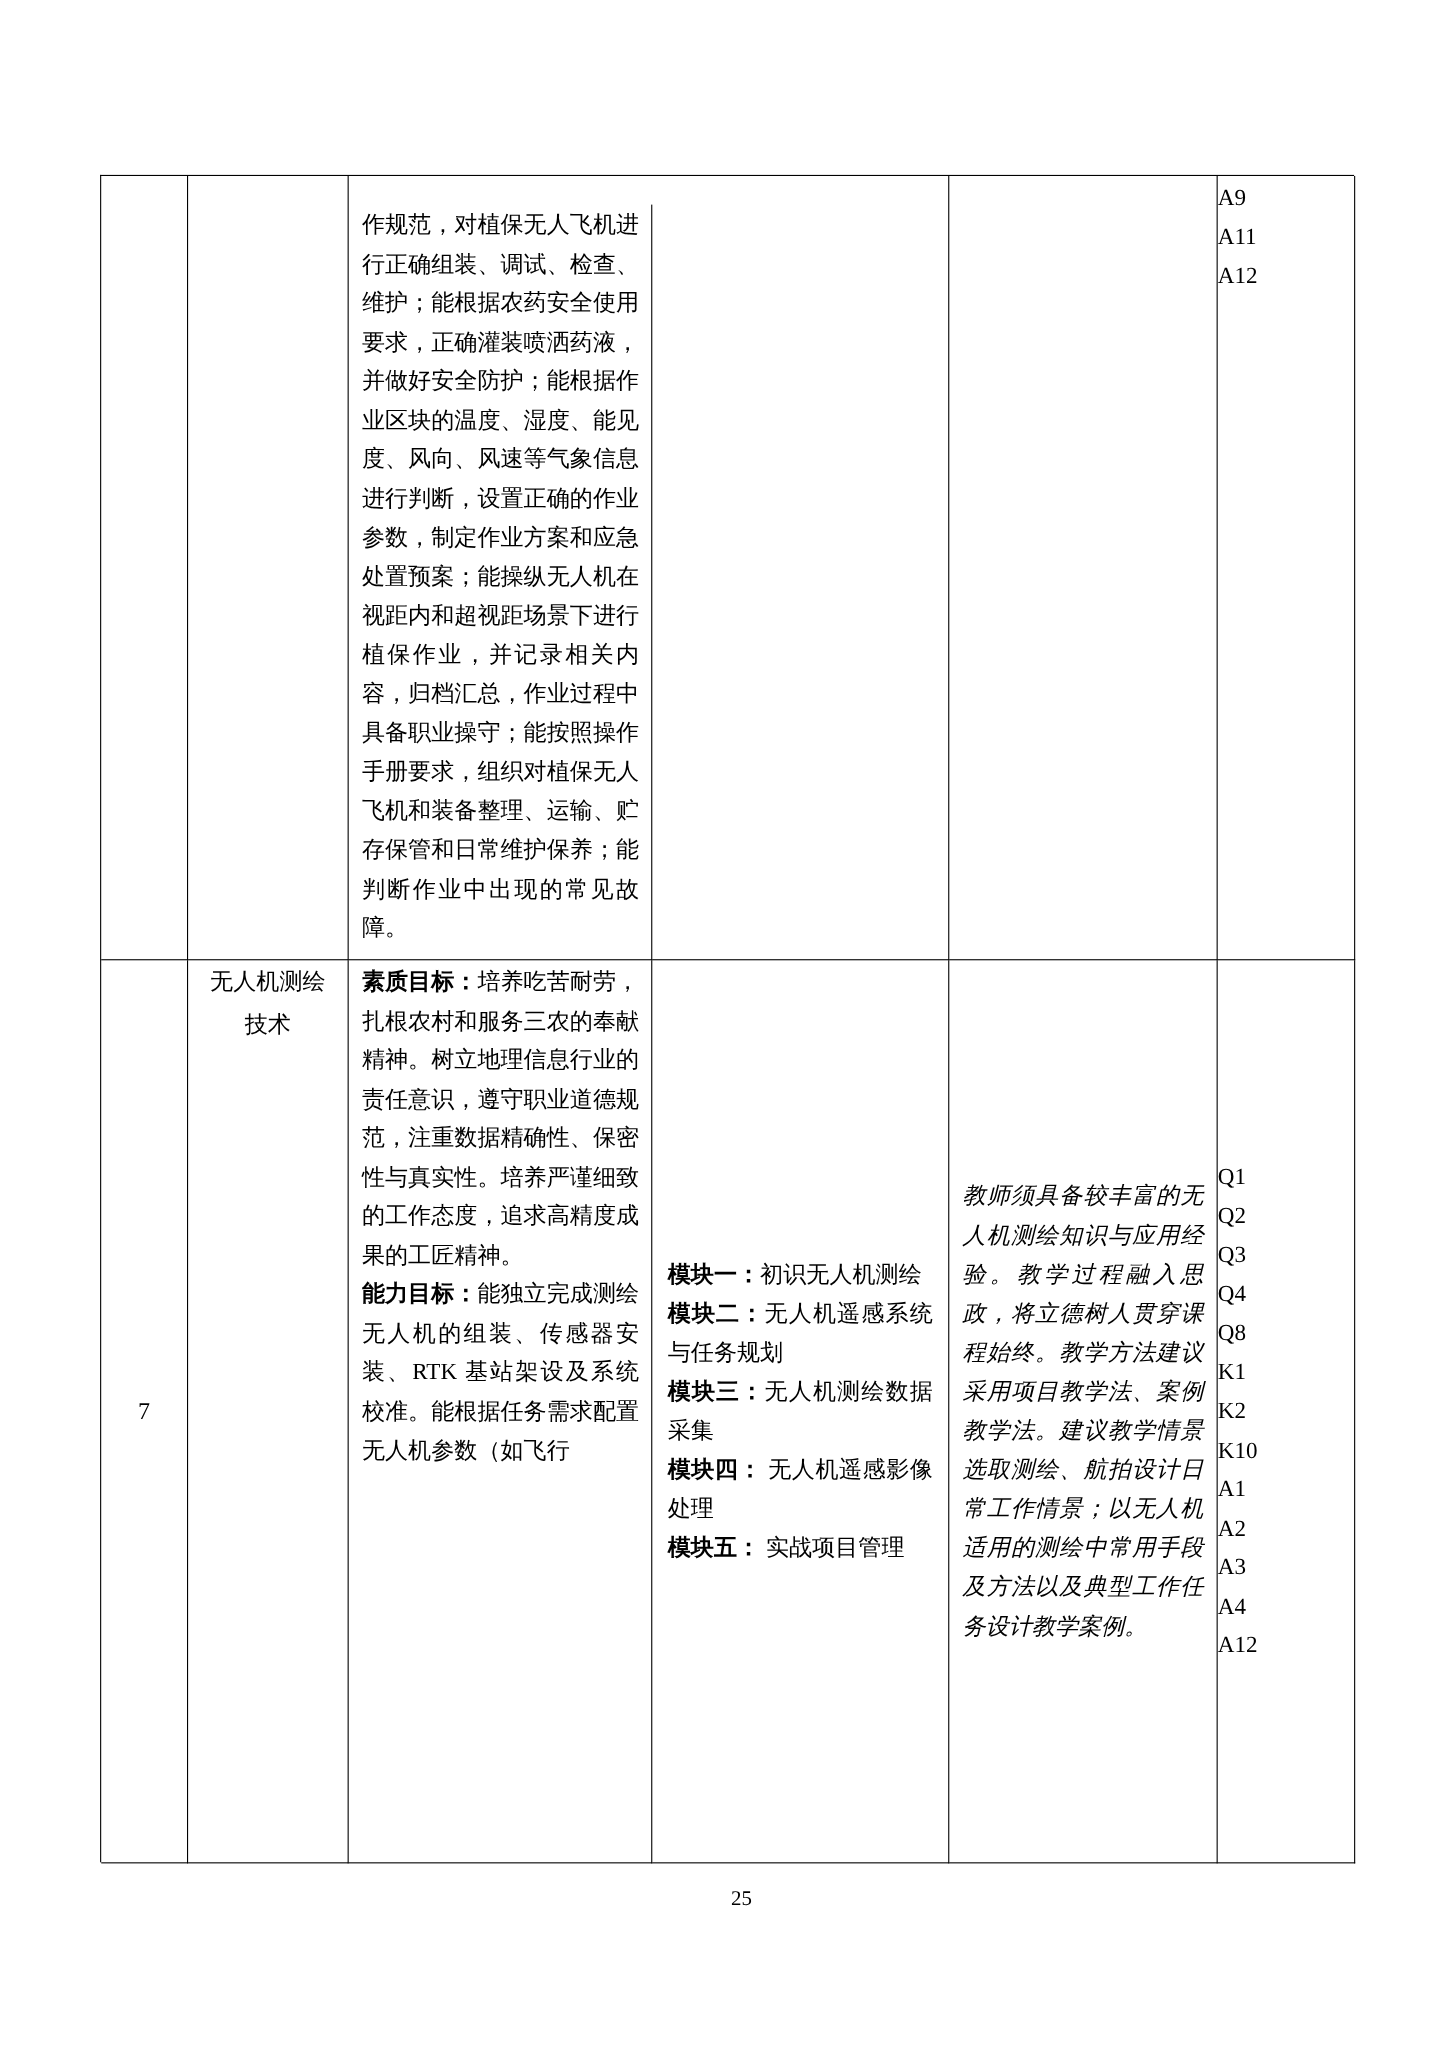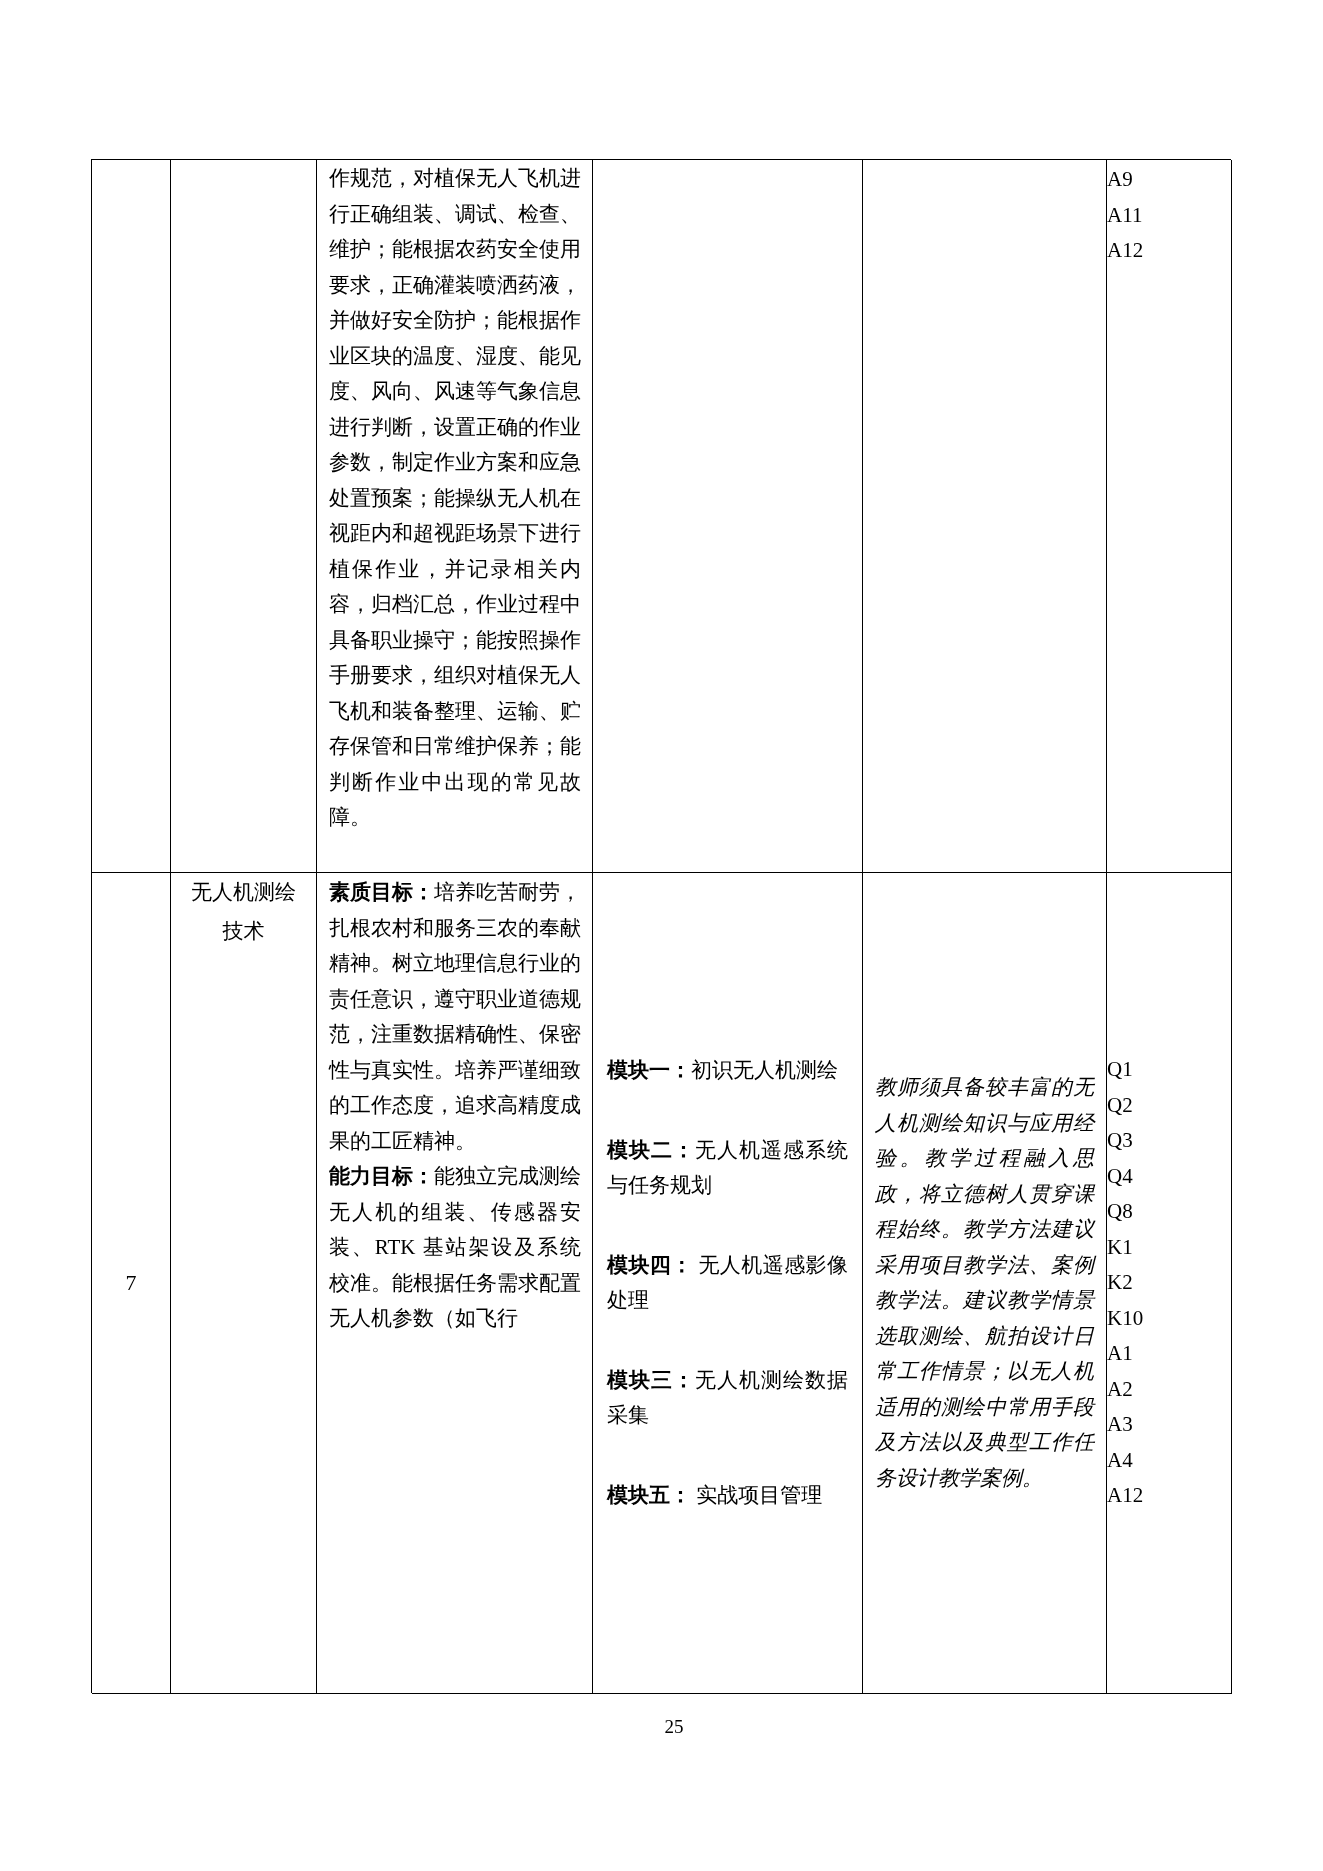--- a/index.html
+++ b/index.html
@@ -22,27 +22,27 @@
     border-left: 1.5px solid #000;
   }
   .cell {
     border-right: 1.5px solid #000;
     border-bottom: 1.5px solid #000;
     overflow: hidden;
     font-size: 21px;
     line-height: 35.5px;
   }
   .cell.justify { text-align: justify; }
-  .cell.objectives-cont { padding: 1px 11px 0 12px; }
+  .cell.objectives-cont { padding: 1px 11px 0 12px; margin-top: 26px; }
   .cell.objectives { padding: 2px 11px 16px 12px; }
   .cell.objectives p { margin: 0; text-align: justify; }
   .cell b { font-weight: bold; }
   .cell.modules {
     padding: 0 14px;
-    display: flex; flex-direction: column; justify-content: center; gap: 44px;
+    display: flex; flex-direction: column; justify-content: center;
   }
   .cell.modules p { margin: 0; text-align: justify; }
   .cell.teaching {
     padding: 0 12px;
     display: flex; flex-direction: column; justify-content: center;
   }
   .cell.teaching p { margin: 0; text-align: justify; font-style: italic; }
   .cell.codes {
     text-align: left;
     display: flex; flex-direction: column;
@@ -94,22 +94,22 @@
   </div>
 
   <div class="cell objectives">
     <p><b>素质目标：</b><span>培养吃苦耐劳，扎根农村和服务三农的奉献精神。树立地理信息行业的责任意识，遵守职业道德规范，注重数据精确性、保密性与真实性。培养严谨细致的工作态度，追求高精度成果的工匠精神。</span></p>
     <p><b>能力目标：</b><span>能独立完成测绘无人机的组装、传感器安装、RTK 基站架设及系统校准。能根据任务需求配置无人机参数（如飞行</span></p>
   </div>
 
   <div class="cell modules">
     <p><b>模块一：</b><span>初识无人机测绘</span></p>
     <p><b>模块二：</b><span>无人机遥感系统与任务规划</span></p>
+    <p><b>模块三：</b><span>无人机测绘数据采集</span></p>
     <p><b>模块四：</b><span> 无人机遥感影像处理</span></p>
-    <p><b>模块三：</b><span>无人机测绘数据采集</span></p>
     <p><b>模块五：</b><span> 实战项目管理</span></p>
   </div>
 
   <div class="cell teaching">
     <p>教师须具备较丰富的无人机测绘知识与应用经验。教学过程融入思政，将立德树人贯穿课程始终。教学方法建议采用项目教学法、案例教学法。建议教学情景选取测绘、航拍设计日常工作情景；以无人机适用的测绘中常用手段及方法以及典型工作任务设计教学案例。</p>
   </div>
 
   <div class="cell codes center-v">
       <div>Q1</div>
       <div>Q2</div>

